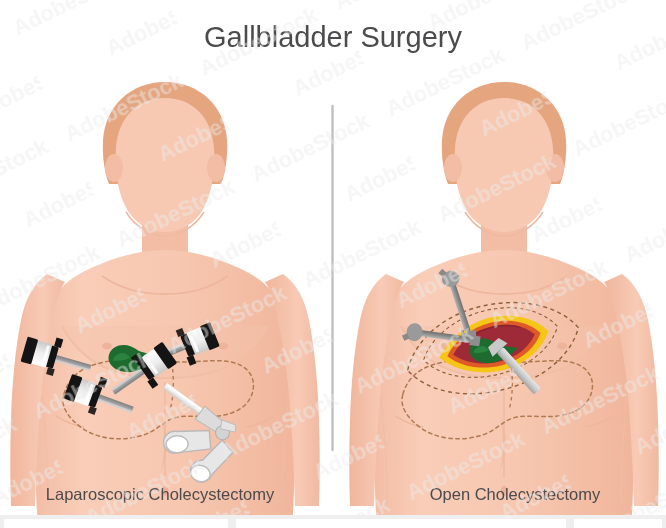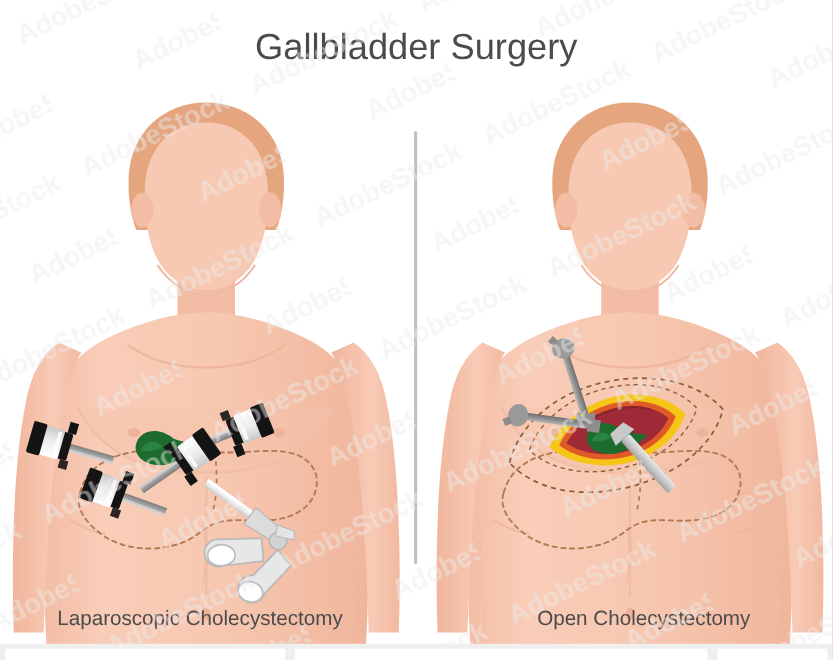--- a/index.html
+++ b/index.html
@@ -6,21 +6,21 @@
   body{
     width:666px;height:528px;
     background:#ffffff;
     font-family:"Liberation Sans", sans-serif;
     overflow:hidden;
     position:relative;
   }
   #stage{
     position:absolute;inset:0;
     width:666px;height:528px;
-    background:#ef4444;
+    background:#a3a3a3;
   }
   svg#art{display:block;width:666px;height:528px;}
 
   
   .title-text{
     font-family:"Liberation Sans", sans-serif;
     font-size:29px;
     fill:#4b4b4d;
     text-anchor:middle;
   }

